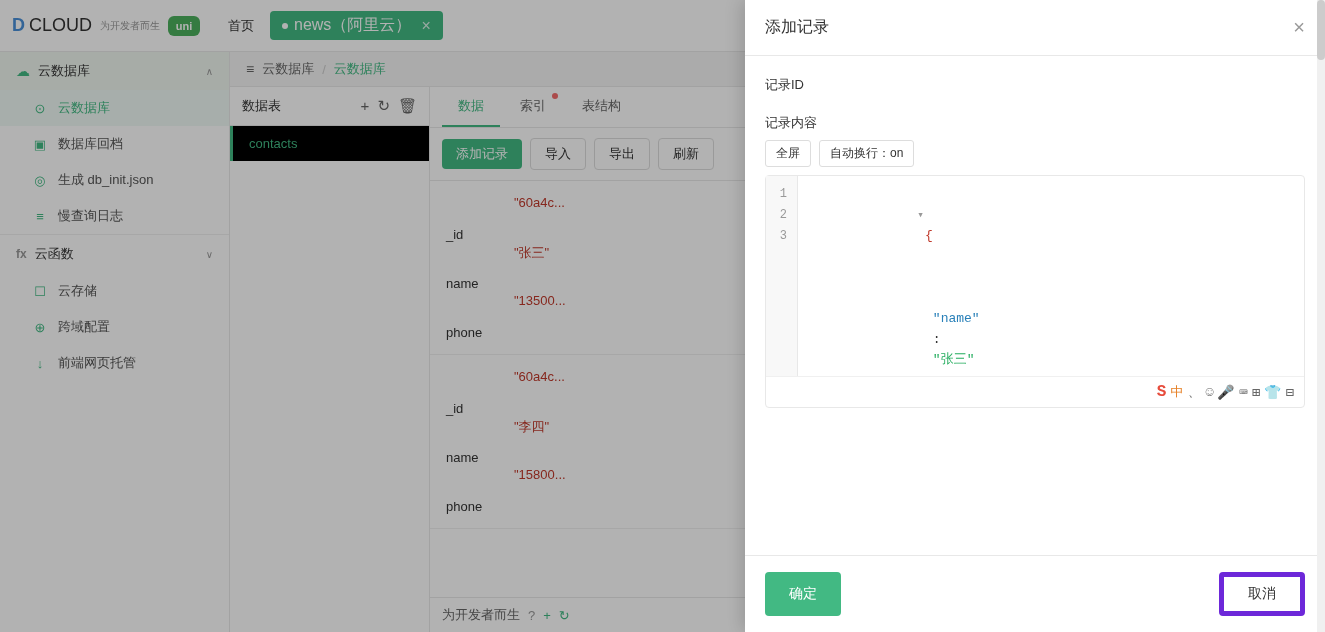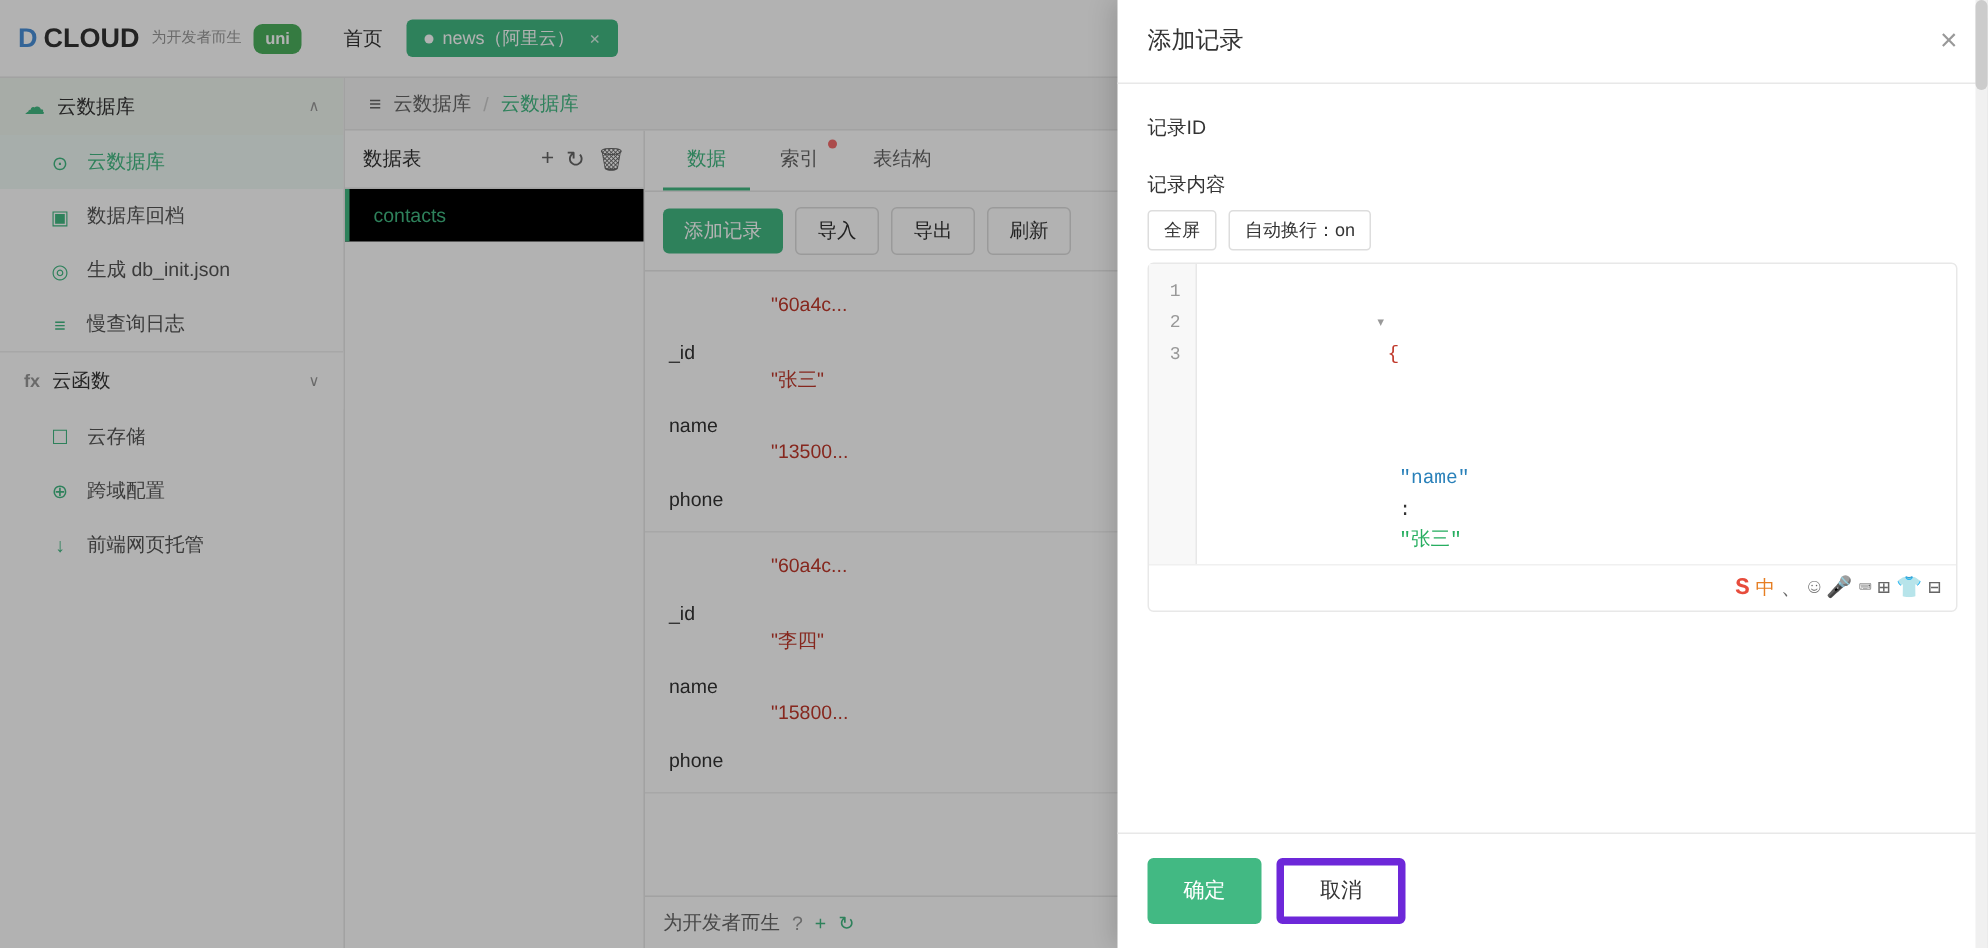--- a/index.html
+++ b/index.html
@@ -27,21 +27,21 @@
       font-size: 11px; font-weight: bold;
     }
     .nav-tabs { display: flex; gap: 0; align-items: center; }
     .nav-tab {
       padding: 6px 16px; cursor: pointer; font-size: 13px; color: #333;
       border: none; background: none;
     }
     .project-tab {
       display: flex; align-items: center; gap: 6px;
       background: #42b983; color: white;
-      padding: 4px 12px; border-radius: 4px; font-size: 12px;
+      padding: 4px 12px; border-radius: 4px; font-size: 16px;
       cursor: pointer;
     }
     .project-tab .dot { width: 6px; height: 6px; background: #fff; border-radius: 50%; }
     .project-tab .close-x { margin-left: 4px; opacity: 0.8; cursor: pointer; }
 
     
     .main-layout {
       display: flex;
       margin-top: 52px;
       height: calc(100vh - 52px);
@@ -242,21 +242,21 @@
       display: flex; justify-content: flex-end;
       gap: 8px; align-items: center;
     }
     .ime-icons { display: flex; gap: 4px; align-items: center; }
     .ime-icon { font-size: 14px; color: #666; cursor: pointer; }
     .ime-s { color: #e74c3c; font-weight: bold; font-size: 16px; }
     .ime-zh { color: #e67e22; font-size: 13px; }
     .modal-footer {
       padding: 16px 20px;
       border-top: 1px solid #e8e8e8;
-      display: flex; gap: 10px; justify-content: flex-start;
+      display: flex; gap: 10px; justify-content: space-between;
     }
     .btn-confirm {
       background: #42b983; color: white; border: none;
       padding: 8px 24px; border-radius: 4px; cursor: pointer; font-size: 14px;
     }
     .btn-cancel {
       background: white; color: #333; border: 5px solid #6d28d9;
       padding: 8px 24px; border-radius: 4px; cursor: pointer; font-size: 14px;
     }
     .scrollbar-track {
@@ -268,21 +268,21 @@
       background: #ccc; border-radius: 4px;
     }
   </style>
 </head>
 <body>
 
 <div class="topbar">
   <div class="logo-area">
     <div class="logo-dcloud">
       <span style="color:#4a90d9;font-weight:bold;font-size:18px;">D</span>
-      <span style="color:#333;font-weight:bold;font-size:18px;">CLOUD</span>
+      <span style="color:#333;font-weight:normal;font-size:18px;">CLOUD</span>
     </div>
     <div style="display:flex;flex-direction:column;line-height:1;">
       <span style="color:#999;font-size:10px;">为开发者而生</span>
     </div>
     <div class="uni-badge">uni</div>
   </div>
   <div class="nav-tabs">
     <button class="nav-tab">首页</button>
     <div class="project-tab">
       <span class="dot"></span>

